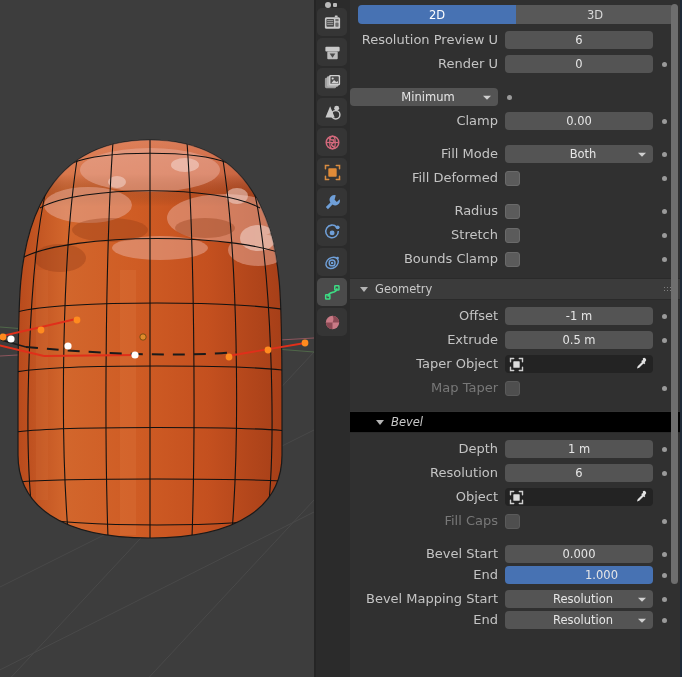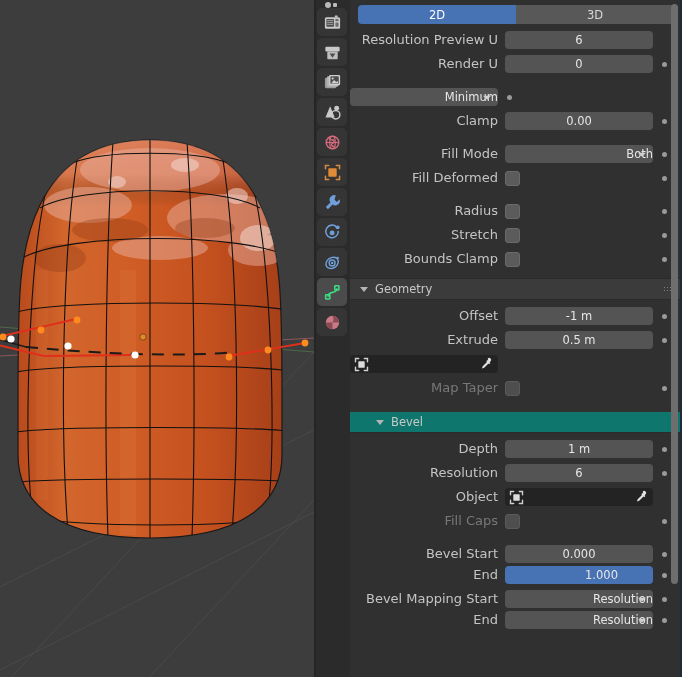--- a/index.html
+++ b/index.html
@@ -74,21 +74,21 @@
     height: 18px;
     width: 148px;
     background: #545454;
     border-radius: 4px;
     color: #e6e6e6;
     font-size: 11.5px;
     display: flex; align-items: center; justify-content: center;
     position: relative;
   }
   .fld.active { background: #4772b3; padding-left: 45px; }
-  .fld.drop { justify-content: flex-end; padding-left: 8px; }
+  .fld.drop { justify-content: center; padding-left: 8px; }
   .fld.drop .chev {
     position: absolute; right: 7px; top: 50%;
     width: 0; height: 0; transform: translateY(-30%);
     border-left: 4px solid transparent;
     border-right: 4px solid transparent;
     border-top: 4px solid #d0d0d0;
   }
   .fld.objsel {
     background: #232323;
     justify-content: flex-start;
@@ -126,21 +126,21 @@
   .phead {
     display: flex; align-items: center;
     height: 22px;
     background: #3b3b3b;
     color: #c8c8c8;
     font-size: 11.5px;
     border-top: 1px solid #2a2a2a;
     border-bottom: 1px solid #2a2a2a;
     position: relative;
   }
-  .phead.sub { background: #0f766e; border-top-color:#333; }
+  .phead.sub { background: #000000; border-top-color:#333;font-style:italic; }
   .tri {
     width: 0; height: 0; margin: 0 7px 0 10px;
     border-left: 4.5px solid transparent;
     border-right: 4.5px solid transparent;
     border-top: 5px solid #b4b4b4;
   }
   .phead.sub .tri { margin-left: 26px; }
   .grip {
     position: absolute; right: 8px; top: 50%; transform: translateY(-50%);
     width: 11px; height: 6px;
@@ -511,20 +511,21 @@
         <div class="dot"></div>
       </div>
 
       <div class="row">
         <div class="lbl w1">Extrude</div>
         <div class="fld">0.5 m</div>
         <div class="dot"></div>
       </div>
 
       <div class="row">
+        <div class="lbl w1">Taper Object</div>
         <div class="fld objsel">
           <svg width="15" height="15" viewBox="0 0 16 16">
             <g stroke="#cfcfcf" stroke-width="1.5" fill="none" stroke-linecap="round">
               <path d="M1.6 5 V1.6 H5"></path>
                 <path d="M11 1.6 H14.4 V5"></path>
               <path d="M14.4 11 V14.4 H11"></path>
                 <path d="M5 14.4 H1.6 V11"></path>
             </g>
             <rect x="4.6" y="4.6" width="6.8" height="6.8" rx="0.6" fill="#dcdcdc"></rect>
           </svg>

